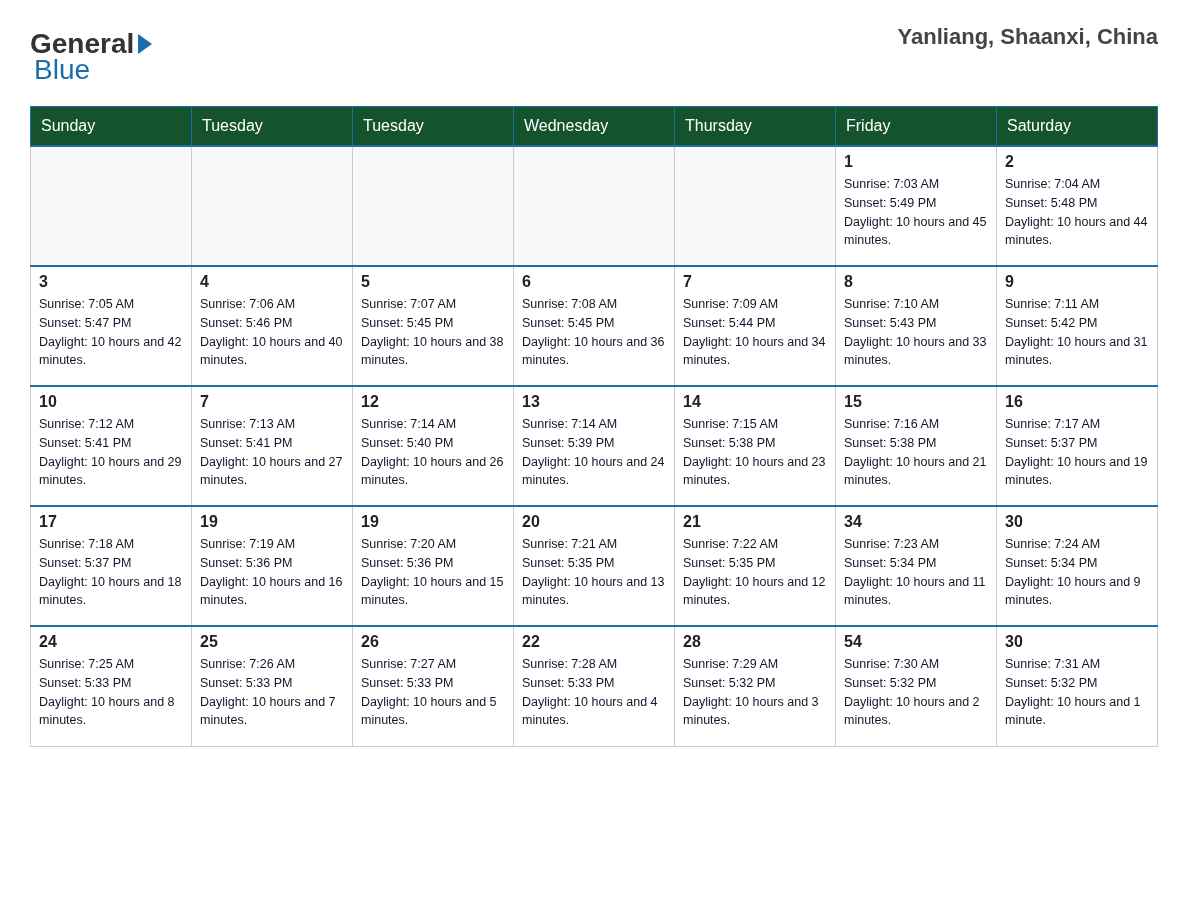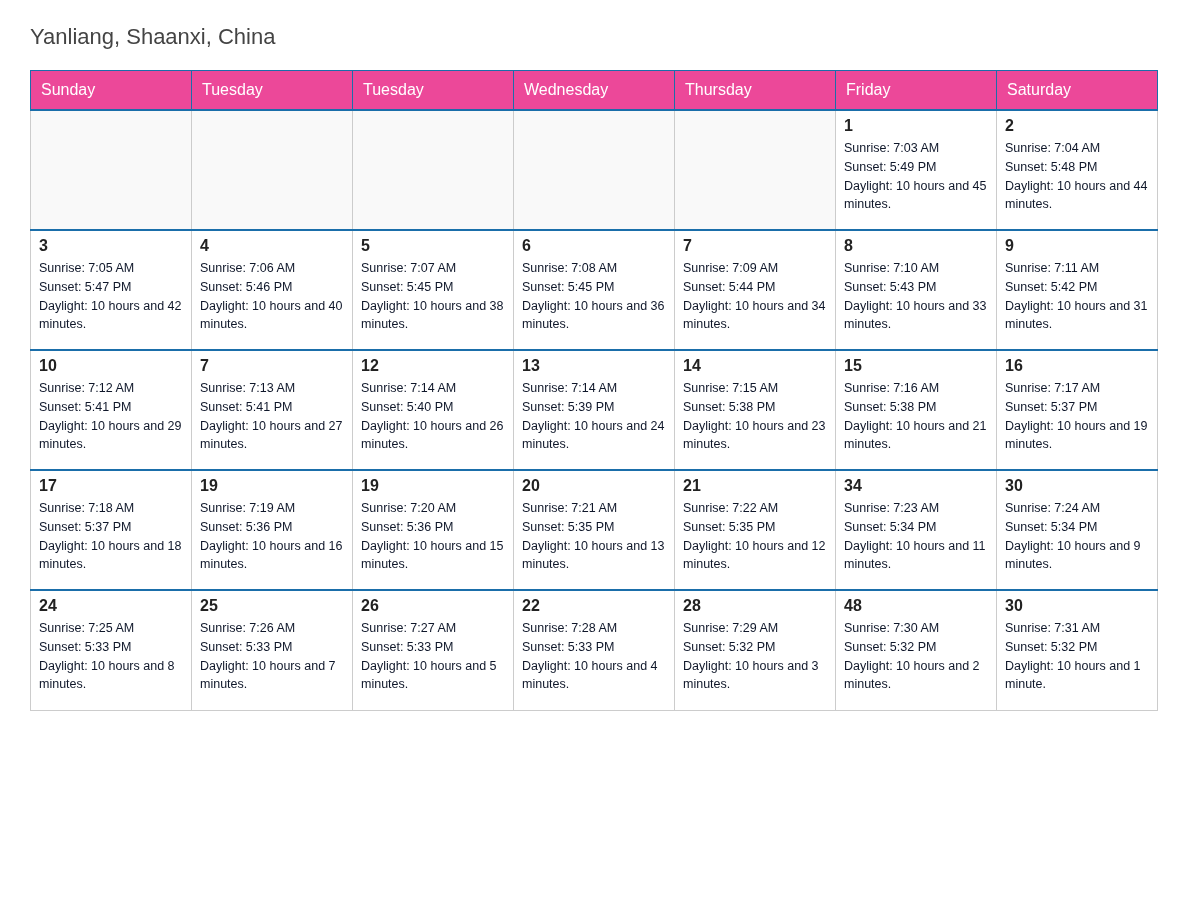--- a/index.html
+++ b/index.html
@@ -34,28 +34,28 @@
       height: 0;
       border-left: 14px solid #1a6eaa;
       border-top: 10px solid transparent;
       border-bottom: 10px solid transparent;
       margin: 0 2px;
       display: inline-block;
     }
     .logo-blue { color: #1a6eaa; font-size: 28px; }
     .title-area { text-align: right; }
     .month-title { font-size: 52px; font-weight: normal; color: #222; }
-    .location-title { font-size: 22px; color: #444; margin-top: 4px; }
+    .location-title { font-size: 22px; color: #444; margin-top: 4px; font-weight: bold; }
     .calendar-table {
       width: 100%;
       border-collapse: collapse;
       border: 1px solid #aaa;
     }
     .calendar-table th {
-      background-color: #ec4899;
+      background-color: #14532d;
       color: #fff;
       font-size: 16px;
       font-weight: normal;
       padding: 10px 10px;
       text-align: left;
       border: 1px solid #1a6eaa;
     }
     .calendar-table td {
       vertical-align: top;
       width: calc(100%/7);
@@ -81,20 +81,30 @@
     .empty-cell {
       background: #f9f9f9;
     }
     tr { border-bottom: 2px solid #1a6eaa; }
     .calendar-table tbody tr:last-child { border-bottom: none; }
   </style>
 </head>
 <body>
 
 <div class="header-area">
+  <div class="logo-area">
+    <div class="logo-text">
+      <span class="logo-general">General</span>
+      <span class="logo-arrow"></span>
+      <br>
+    </div>
+    <div style="margin-left:4px;">
+      <span class="logo-blue">Blue</span>
+    </div>
+  </div>
   <div class="title-area">
     <div class="location-title">Yanliang, Shaanxi, China</div>
   </div>
 </div>
 
 <table class="calendar-table">
   <thead>
     <tr>
     <th>Sunday</th>
         <th>Tuesday</th>
@@ -226,21 +236,21 @@
         </td>
         <td>
           <span class="day-number">22</span>
           <div class="day-info">Sunrise: 7:28 AM<br>Sunset: 5:33 PM<br>Daylight: 10 hours and 4 minutes.</div>
         </td>
         <td>
           <span class="day-number">28</span>
           <div class="day-info">Sunrise: 7:29 AM<br>Sunset: 5:32 PM<br>Daylight: 10 hours and 3 minutes.</div>
         </td>
         <td>
-          <span class="day-number">48</span>
+          <span class="day-number">54</span>
           <div class="day-info">Sunrise: 7:30 AM<br>Sunset: 5:32 PM<br>Daylight: 10 hours and 2 minutes.</div>
         </td>
         <td>
           <span class="day-number">30</span>
           <div class="day-info">Sunrise: 7:31 AM<br>Sunset: 5:32 PM<br>Daylight: 10 hours and 1 minute.</div>
         </td>
       </tr>
     </tbody>
 </table>
 

